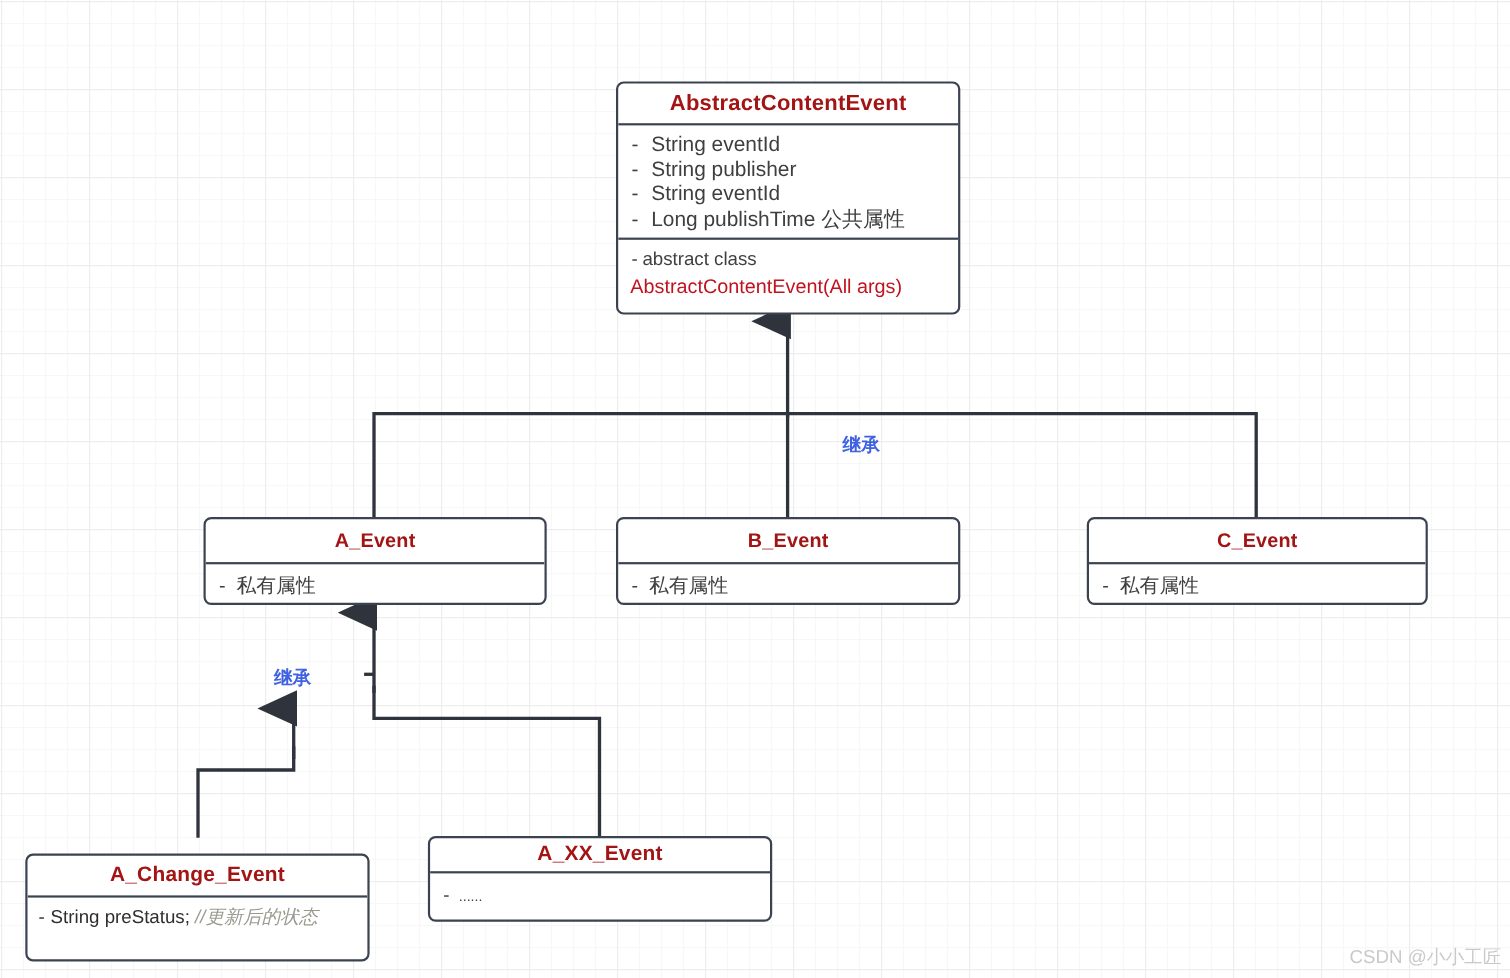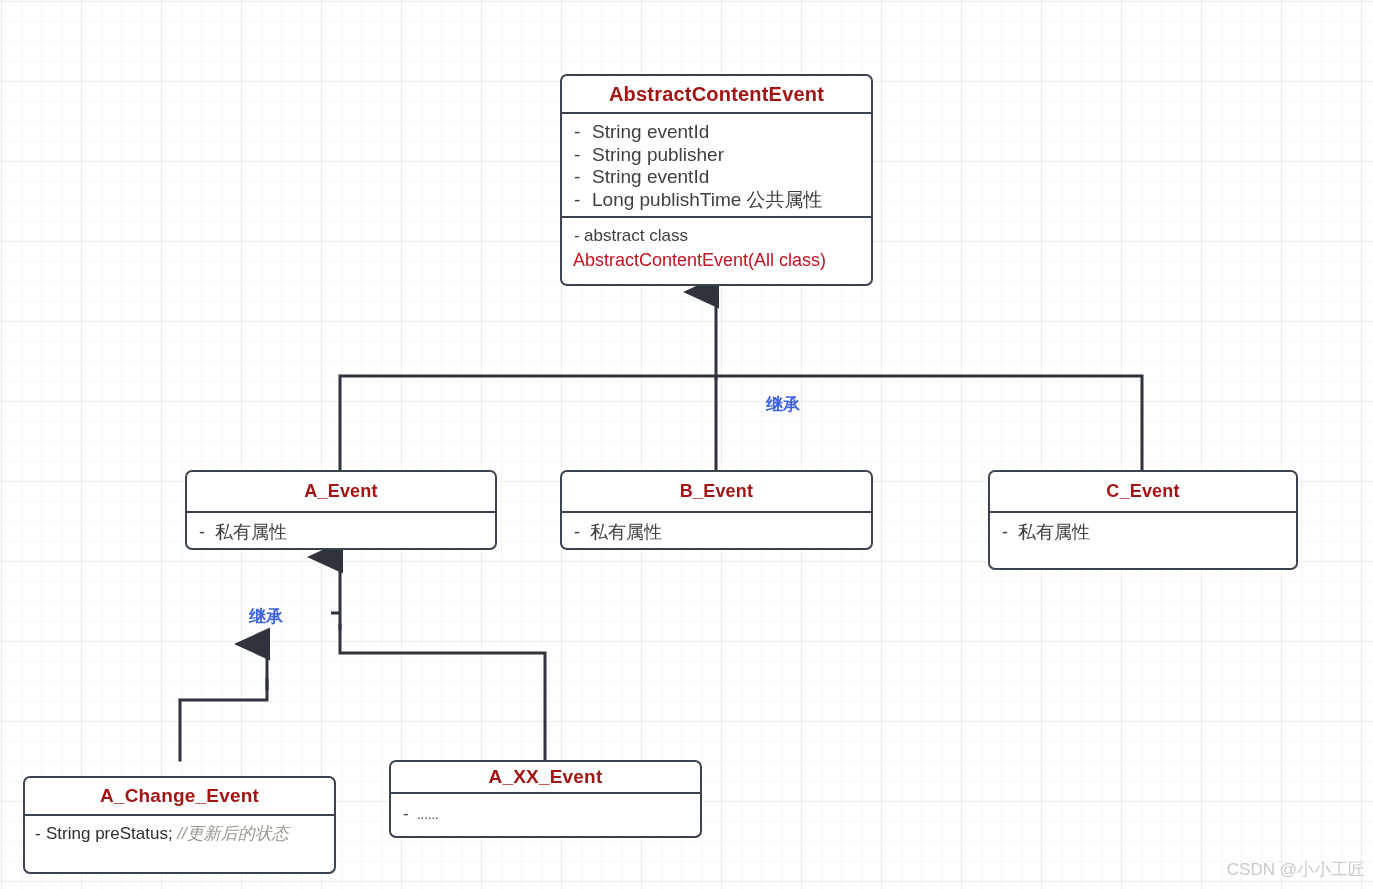--- a/index.html
+++ b/index.html
@@ -75,21 +75,21 @@
   #box-abstract .uml-title { height: 38px; font-size: 20px; }
   #box-abstract .c1 { padding-top: 7px; padding-bottom: 5px; }
   #box-abstract .c1 .uml-row { font-size: 19px; line-height: 22.5px; color: #3f3f3f; }
   #box-abstract .c1 .uml-row .dash { width: 18px; }
   #box-abstract .c2 { padding-top: 6px; }
   #box-abstract .c2 .uml-row { font-size: 17px; line-height: 24px; }
   #box-abstract .c2 .uml-row.ctor { color: #c1121f; font-size: 18px; margin-left: -1px; }
 
   #box-a   { left: 185px; top: 470px; width: 312px; height: 80px; }
   #box-b   { left: 560px; top: 470px; width: 313px; height: 80px; }
-  #box-c   { left: 988px; top: 470px; width: 310px; height: 100px; }
+  #box-c   { left: 988px; top: 470px; width: 310px; height: 80px; }
   .mid-box .uml-title { height: 41px; font-size: 18px; }
   .mid-box .uml-compartment { padding-top: 7px; }
   .mid-box .uml-row { font-size: 18px; line-height: 24px; }
   .mid-box .uml-row .dash { width: 16px; }
 
   #box-achange { left: 23px; top: 776px; width: 313px; height: 98px; }
   #box-achange .uml-title { height: 38px; font-size: 19px; }
   #box-achange .uml-compartment { padding: 5px 0 4px 10px; }
   #box-achange .uml-row { font-size: 17px; line-height: 25px; color: #2e2e2e; }
   #box-achange .uml-row .dash { width: 11px; }
@@ -164,21 +164,21 @@
         <span class="dash">-</span><span>String eventId</span>
       </div>
       <div class="uml-row">
         <span class="dash">-</span><span>Long publishTime  公共属性</span>
       </div>
     </div>
     <div class="uml-compartment c2">
       <div class="uml-row">
         <span class="dash" style="width:10px">-</span><span>abstract class</span>
       </div>
-      <div class="uml-row ctor">AbstractContentEvent(All class)</div>
+      <div class="uml-row ctor">AbstractContentEvent(All args)</div>
     </div>
   </div>
 
   <div class="uml-box mid-box" id="box-a">
     <div class="uml-title">A_Event</div>
     <div class="uml-compartment">
       <div class="uml-row">
         <span class="dash">-</span><span>私有属性</span>
       </div>
     </div>

